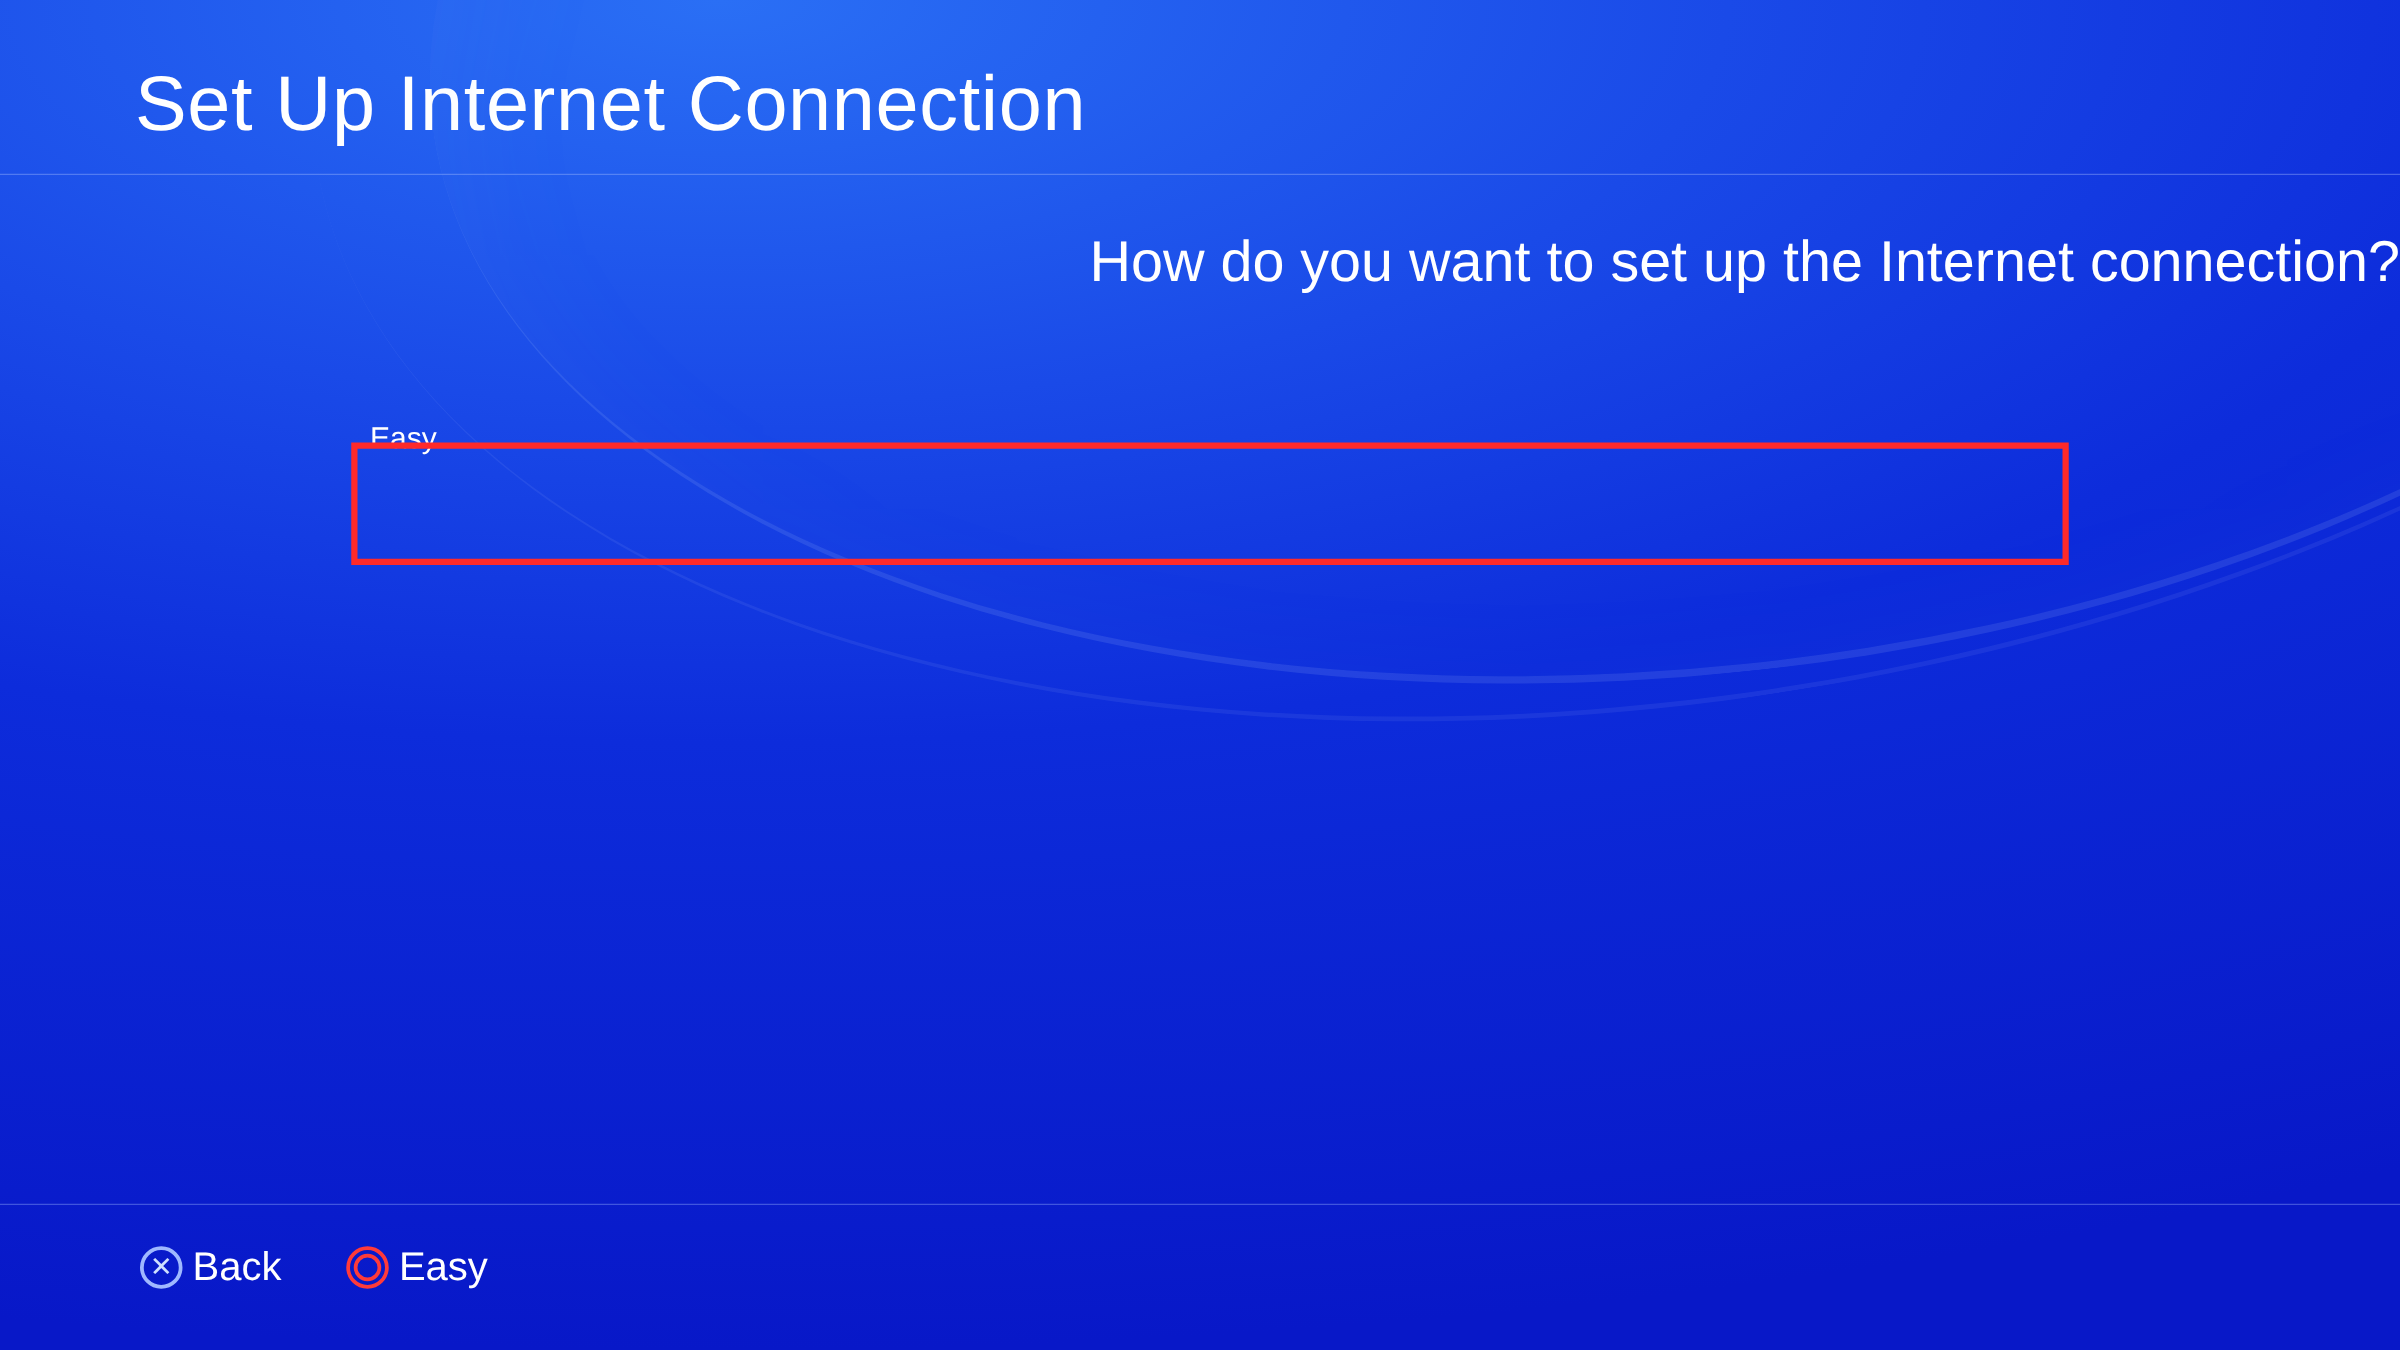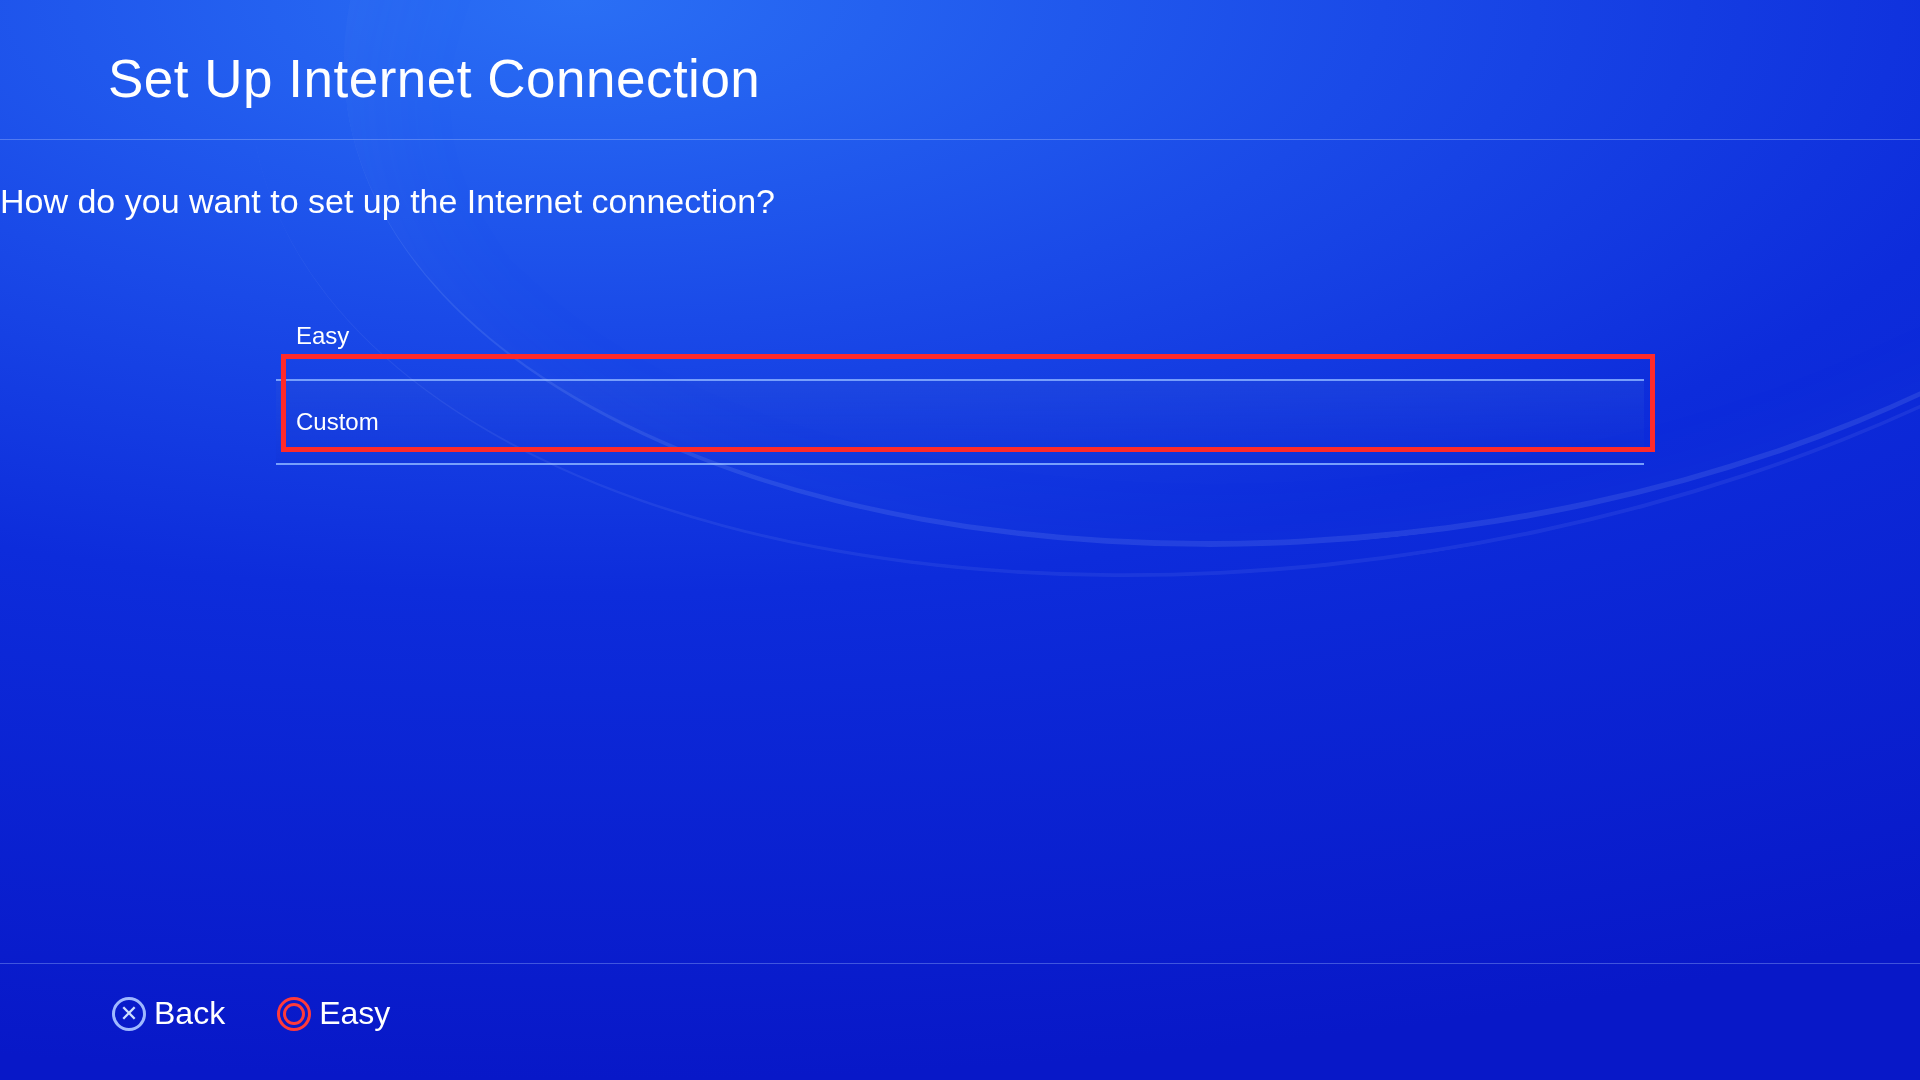--- a/index.html
+++ b/index.html
@@ -44,29 +44,29 @@
       pointer-events: none;
     }
 
     .header {
       padding: 48px 0 0 108px;
       border-bottom: 1px solid rgba(180, 200, 255, 0.35);
       height: 140px;
     }
     
     .page-title {
-      font-size: 53px;
+      font-size: 62px;
       font-weight: 300;
       letter-spacing: 0.5px;
     }
     
     .prompt {
-      text-align: left;
+      text-align: right;
       margin-top: 42px;
-      font-size: 34px;
+      font-size: 46px;
       font-weight: 300;
     }
     
     .options {
       margin: 72px auto 0;
       width: 1368px;
     }
     
     .option {
       height: 86px;
@@ -163,23 +163,20 @@
 <div class="header">
   <h1 class="page-title">Set Up Internet Connection</h1>
 </div>
 
 <div class="prompt">How do you want to set up the Internet connection?</div>
 
 <div class="options">
   <div class="option">
     <span>Easy</span>
   </div>
-  <div class="option selected">
-    <span>Custom</span>
-  </div>
 </div>
 
 <div class="highlight-box"></div>
 
 <div class="footer-divider"></div>
 
 <div class="footer">
   <div class="footer-hint">
     <span class="btn-icon btn-cross">✕</span>
     <span>Back</span>

